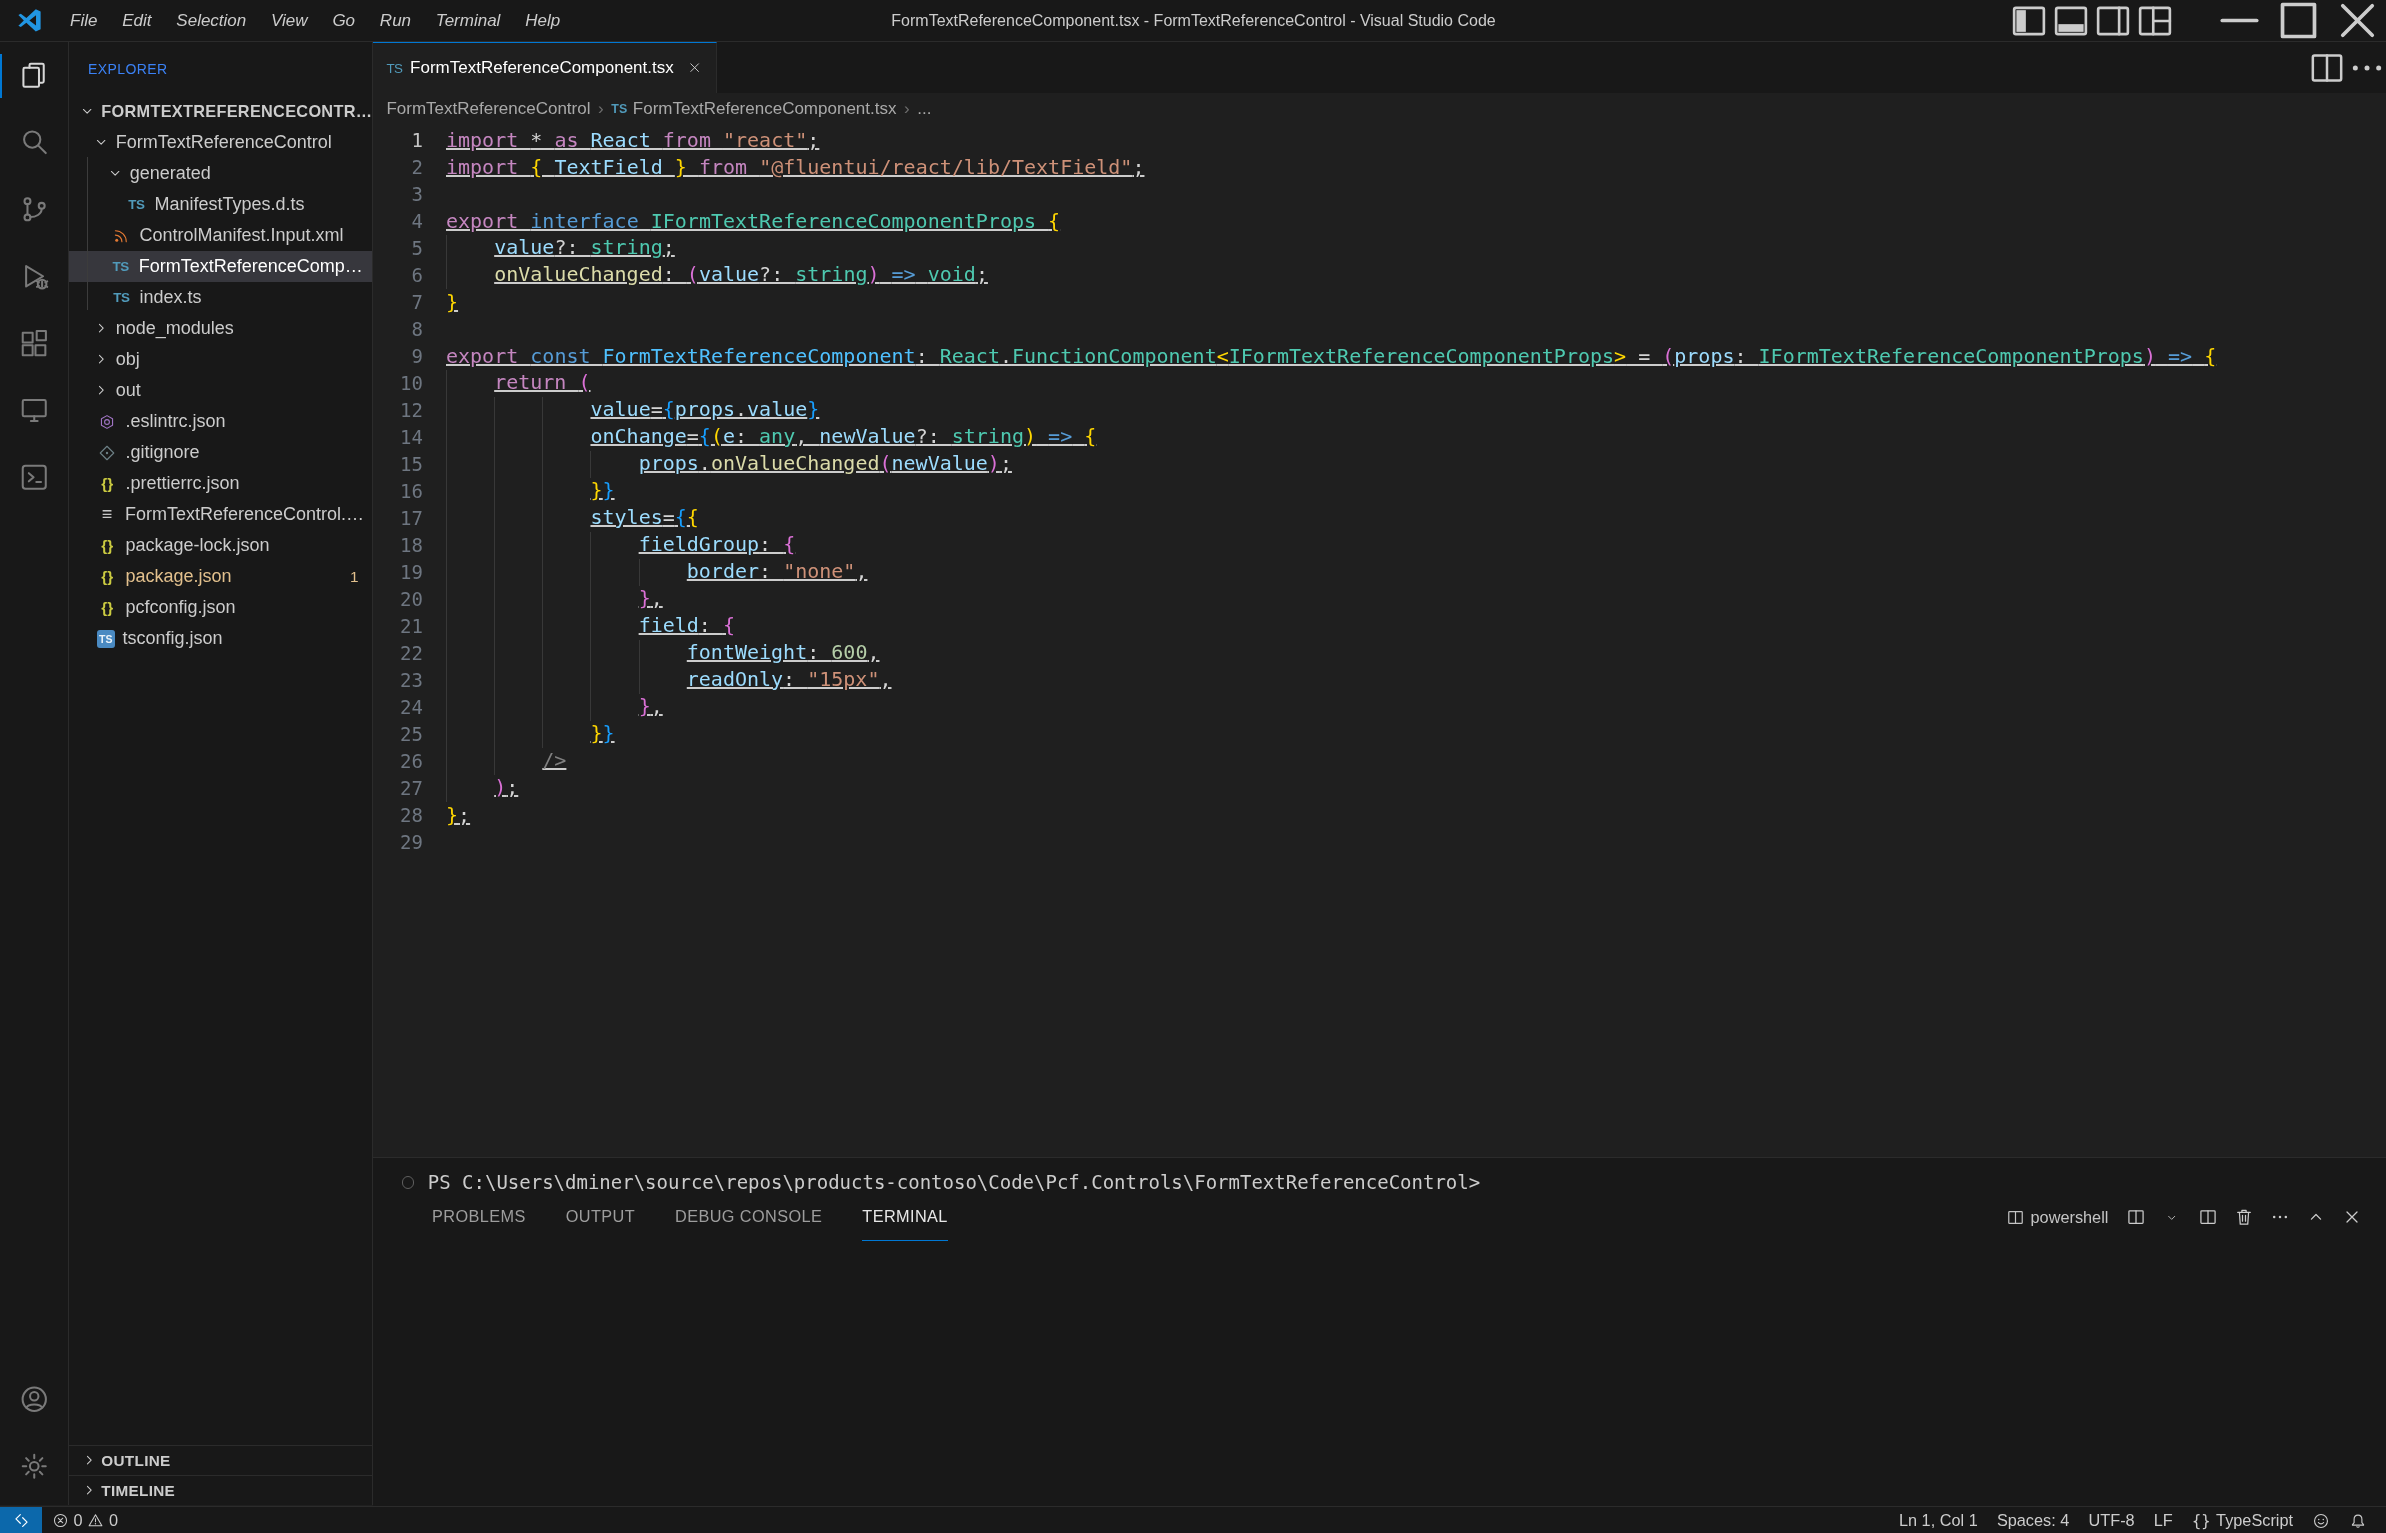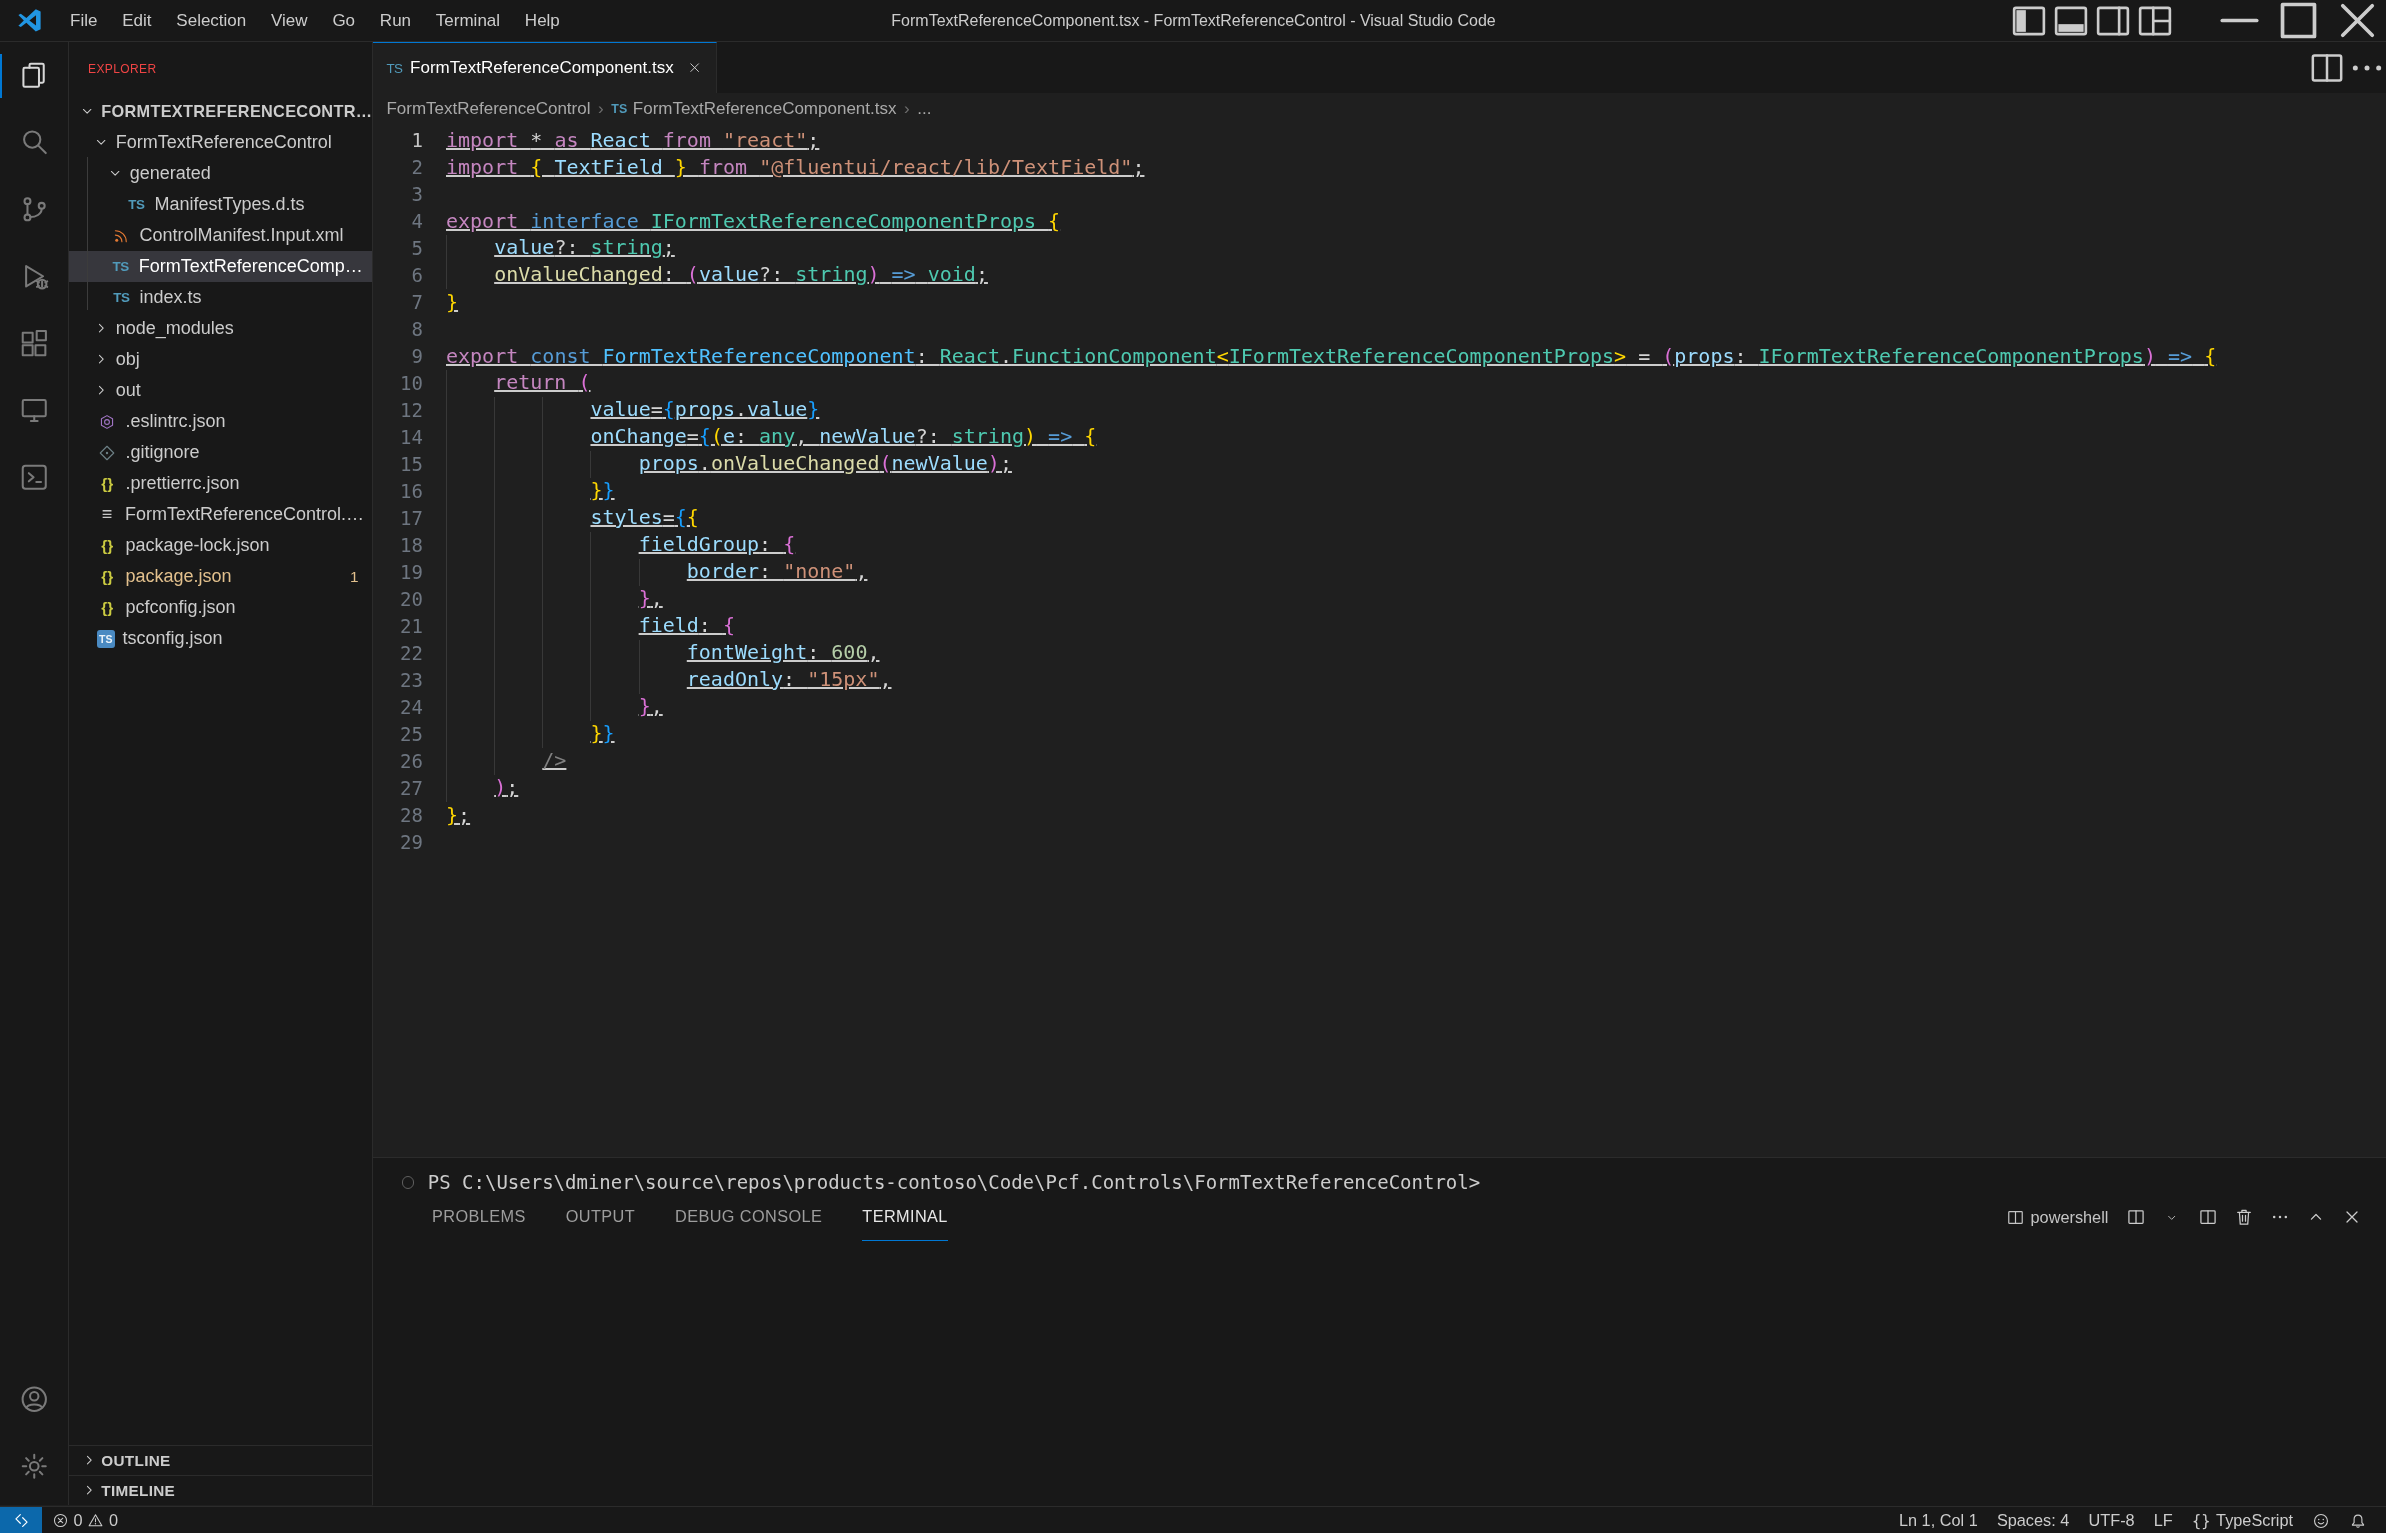--- a/index.html
+++ b/index.html
@@ -5,21 +5,21 @@
   * { margin:0; padding:0; box-sizing:border-box; }
   html,body { width:2387px; height:1533px; overflow:hidden; background:#1f1f1f;
     font-family:"Liberation Sans", sans-serif; color:#cccccc; }
   .icon svg { display:block; }
   .icon { display:inline-flex; align-items:center; justify-content:center; }
 
   
   #titlebar { position:absolute; left:0; top:0; width:2387px; height:42px; background:#181818;
     display:flex; align-items:center; border-bottom:1px solid #2b2b2b; }
   #vscode-logo { width:29px; height:29px; margin:0 13.4px 0 15.3px; }
-  #menus { display:flex; align-items:flex-end; height:100%; }
+  #menus { display:flex; align-items:flex-end; height:100%;font-style:italic; }
   .menu-item { padding:0 12.4px; font-size:17px; color:#cccccc; height:100%; display:flex; align-items:center; cursor:default; }
   #window-title { position:absolute; left:50%; transform:translateX(-50%); font-size:16px; color:#cccccc; white-space:nowrap; }
   #tb-right { margin-left:auto; display:flex; align-items:center; height:100%; }
   .tb-ico { width:42px; height:42px; display:flex; align-items:center; justify-content:center; color:#cccccc; }
   .win-ctl { width:59px; height:42px; display:flex; align-items:center; justify-content:center; color:#cccccc; }
   #tb-layout-group { margin-right:34px; display:flex; }
 
   
   #activitybar { position:absolute; left:0; top:42px; width:69px; height:1463px; background:#181818;
     border-right:1px solid #2b2b2b; display:flex; flex-direction:column; }
@@ -27,21 +27,21 @@
     color:#7a7a7a; position:relative; }
   .ab-item.active { color:#d7d7d7; }
   .ab-item.active::before { content:""; position:absolute; left:0; top:11.5px; bottom:11.5px; width:1.9px; background:var(--accent); }
   .ab-item svg { width:32.5px; height:32.5px; }
   #ab-bottom { margin-top:auto; margin-bottom:5.7px; }
 
   
   #sidebar { position:absolute; left:69px; top:42px; width:304px; height:1463px; background:#181818;
     border-right:1px solid #2b2b2b; }
   #sidebar-header { height:54px; display:flex; align-items:center; padding:0 15.3px 0 19px; }
-  #sidebar-title { font-size:12px; color:#ef4444; letter-spacing:0.4px; }
+  #sidebar-title { font-size:14px; color:#3b82f6; letter-spacing:0.4px; }
   #sidebar-header .icon { margin-left:auto; color:#cccccc; }
   #tree { position:absolute; top:54px; left:0; right:0; }
   .row { height:31px; display:flex; align-items:center; font-size:18px; color:#cccccc; white-space:nowrap; overflow:hidden; }
   .row.sel { background:#37373d; color:#ffffff; }
   .row.root { font-weight:bold; font-size:16.3px; letter-spacing:0.3px; }
   .chev { width:17px; margin-right:5.7px; color:#cccccc; flex:none; }
   .chev svg { width:16.3px; height:16.3px; }
   .fi { width:21px; margin-right:7.6px; flex:none; display:inline-flex; align-items:center; justify-content:center; font-weight:bold; }
   .fi svg { width:18px; height:18px; }
   .fi-ts { color:#519aba; font-size:13.4px; letter-spacing:-0.5px; }

